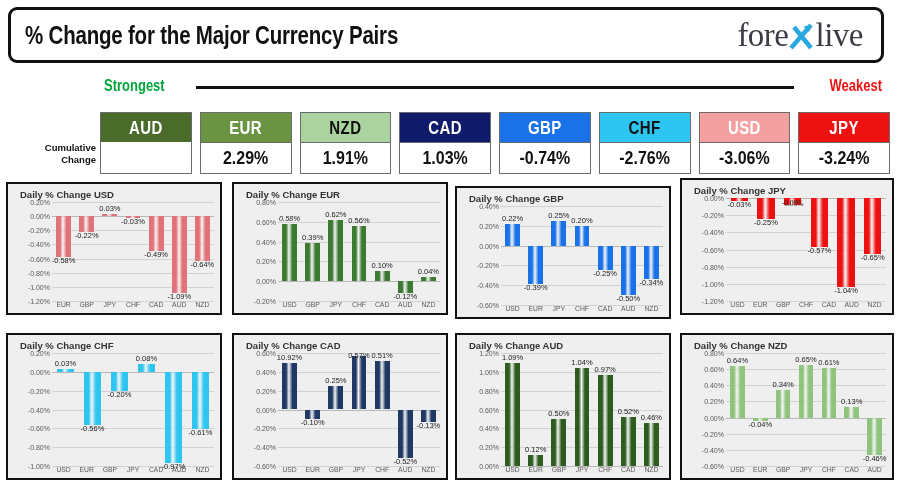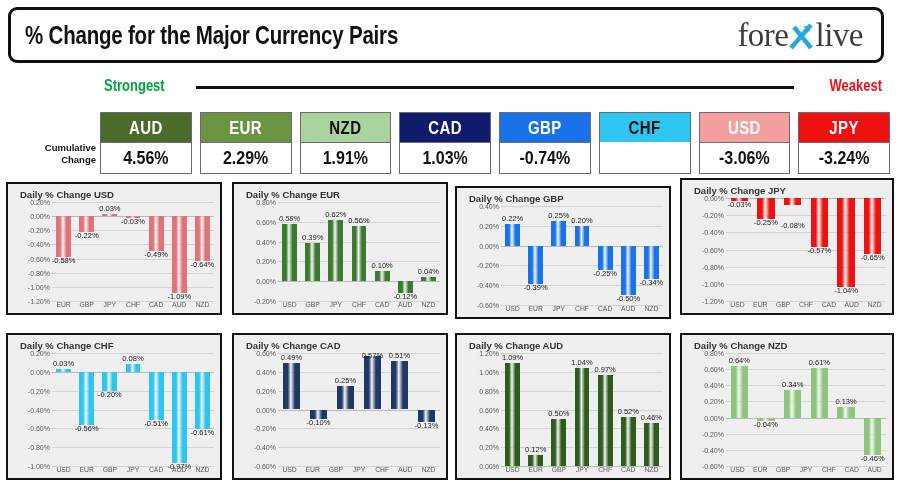--- a/index.html
+++ b/index.html
@@ -123,23 +123,20 @@
 <div class="cum-label">
   <div>Cumulative</div>
   <div>Change</div>
 </div>
 
 <div class="cards" id="cards">
     <div class="card">
       <div class="card-code" style="background: rgb(74, 107, 42); color: rgb(255, 255, 255);">
         <span>AUD</span>
       </div>
-      <div class="card-val">
-        <span>4.56%</span>
-      </div>
     </div>
     <div class="card">
       <div class="card-code" style="background: rgb(106, 148, 66); color: rgb(255, 255, 255);">
         <span>EUR</span>
       </div>
       <div class="card-val">
         <span>2.29%</span>
       </div>
     </div>
     <div class="card">
@@ -162,20 +159,23 @@
       <div class="card-code" style="background: rgb(26, 114, 232); color: rgb(255, 255, 255);">
         <span>GBP</span>
       </div>
       <div class="card-val">
         <span>-0.74%</span>
       </div>
     </div>
     <div class="card">
       <div class="card-code" style="background: rgb(46, 198, 240); color: rgb(17, 17, 17);">
         <span>CHF</span>
+      </div>
+      <div class="card-val">
+        <span>-2.76%</span>
       </div>
     </div>
     <div class="card">
       <div class="card-code" style="background: rgb(245, 160, 160); color: rgb(255, 255, 255);">
         <span>USD</span>
       </div>
       <div class="card-val">
         <span>-3.06%</span>
       </div>
     </div>
@@ -398,21 +398,21 @@
             <div class="barslot">
               <div class="bar" style="top: 0px; height: 2.575px; background: linear-gradient(to right, rgb(238, 17, 17), rgb(238, 17, 17) 28%, rgba(255, 255, 255, 0.45) 46%, rgb(238, 17, 17) 70%, rgb(238, 17, 17));"></div>
               <div class="vlabel" style="top: 1.575px;">-0.03%</div>
             </div>
             <div class="barslot">
               <div class="bar" style="top: 0px; height: 21.4583px; background: linear-gradient(to right, rgb(238, 17, 17), rgb(238, 17, 17) 28%, rgba(255, 255, 255, 0.45) 46%, rgb(238, 17, 17) 70%, rgb(238, 17, 17));"></div>
               <div class="vlabel" style="top: 20.4583px;">-0.25%</div>
             </div>
             <div class="barslot">
               <div class="bar" style="top: 0px; height: 6.86667px; background: linear-gradient(to right, rgb(238, 17, 17), rgb(238, 17, 17) 28%, rgba(255, 255, 255, 0.45) 46%, rgb(238, 17, 17) 70%, rgb(238, 17, 17));"></div>
-              <div class="vlabel" style="top: 23px;">-0.08%</div>
+              <div class="vlabel" style="top: 1px; font-family: Liberation Serif, serif;">-0.08%</div>
             </div>
             <div class="barslot">
               <div class="bar" style="top: 0px; height: 48.925px; background: linear-gradient(to right, rgb(238, 17, 17), rgb(238, 17, 17) 28%, rgba(255, 255, 255, 0.45) 46%, rgb(238, 17, 17) 70%, rgb(238, 17, 17));"></div>
               <div class="vlabel" style="top: 47.925px;">-0.57%</div>
             </div>
             <div class="barslot">
               <div class="bar" style="top: 0px; height: 89.2667px; background: linear-gradient(to right, rgb(238, 17, 17), rgb(238, 17, 17) 28%, rgba(255, 255, 255, 0.45) 46%, rgb(238, 17, 17) 70%, rgb(238, 17, 17));"></div>
               <div class="vlabel" style="top: 88.2667px;">-1.04%</div>
             </div>
             <div class="barslot">
@@ -463,24 +463,20 @@
             </div>
             <div class="barslot">
               <div class="bar" style="top: 18.8333px; height: 18.8333px; background: linear-gradient(to right, rgb(46, 198, 240), rgb(46, 198, 240) 28%, rgba(255, 255, 255, 0.45) 46%, rgb(46, 198, 240) 70%, rgb(46, 198, 240));"></div>
               <div class="vlabel" style="top: 36.6667px;">-0.20%</div>
             </div>
             <div class="barslot">
               <div class="bar" style="top: 11.3px; height: 7.53333px; background: linear-gradient(to right, rgb(46, 198, 240), rgb(46, 198, 240) 28%, rgba(255, 255, 255, 0.45) 46%, rgb(46, 198, 240) 70%, rgb(46, 198, 240));"></div>
               <div class="vlabel" style="top: 1.3px;">0.08%</div>
             </div>
             <div class="barslot">
-              <div class="bar" style="top: 18.8333px; height: 48.025px; background: linear-gradient(to right, rgb(46, 198, 240), rgb(46, 198, 240) 28%, rgba(255, 255, 255, 0.45) 46%, rgb(46, 198, 240) 70%, rgb(46, 198, 240));"></div>
-              <div class="vlabel" style="top: 65.8583px;">-0.51%</div>
-            </div>
-            <div class="barslot">
               <div class="bar" style="top: 18.8333px; height: 91.3417px; background: linear-gradient(to right, rgb(46, 198, 240), rgb(46, 198, 240) 28%, rgba(255, 255, 255, 0.45) 46%, rgb(46, 198, 240) 70%, rgb(46, 198, 240));"></div>
               <div class="vlabel" style="top: 109.175px;">-0.97%</div>
             </div>
             <div class="barslot">
               <div class="bar" style="top: 18.8333px; height: 57.4417px; background: linear-gradient(to right, rgb(46, 198, 240), rgb(46, 198, 240) 28%, rgba(255, 255, 255, 0.45) 46%, rgb(46, 198, 240) 70%, rgb(46, 198, 240));"></div>
               <div class="vlabel" style="top: 75.275px;">-0.61%</div>
             </div>
           </div>
         </div>
         <div class="xlabels">
@@ -510,37 +506,41 @@
           <div class="gridline" style="top: 0px;"></div>
           <div class="gridline" style="top: 18.8333px;"></div>
           <div class="gridline" style="top: 37.6667px;"></div>
           <div class="zeroline" style="top: 56.5px;"></div>
           <div class="gridline" style="top: 75.3333px;"></div>
           <div class="gridline" style="top: 94.1667px;"></div>
           <div class="gridline" style="top: 113px;"></div>
           <div class="bars">
             <div class="barslot">
               <div class="bar" style="top: 10.3583px; height: 46.1417px; background: linear-gradient(to right, rgb(31, 56, 100), rgb(31, 56, 100) 28%, rgba(255, 255, 255, 0.45) 46%, rgb(31, 56, 100) 70%, rgb(31, 56, 100));"></div>
-              <div class="vlabel" style="top: 0.358333px;">0.49%</div>
+              <div class="vlabel" style="top: 0.358333px;">10.92%</div>
             </div>
             <div class="barslot">
               <div class="bar" style="top: 56.5px; height: 9.41667px; background: linear-gradient(to right, rgb(31, 56, 100), rgb(31, 56, 100) 28%, rgba(255, 255, 255, 0.45) 46%, rgb(31, 56, 100) 70%, rgb(31, 56, 100));"></div>
               <div class="vlabel" style="top: 64.9167px;">-0.10%</div>
             </div>
             <div class="barslot">
               <div class="bar" style="top: 32.9583px; height: 23.5417px; background: linear-gradient(to right, rgb(31, 56, 100), rgb(31, 56, 100) 28%, rgba(255, 255, 255, 0.45) 46%, rgb(31, 56, 100) 70%, rgb(31, 56, 100));"></div>
               <div class="vlabel" style="top: 22.9583px;">0.25%</div>
             </div>
             <div class="barslot">
               <div class="bar" style="top: 2.825px; height: 53.675px; background: linear-gradient(to right, rgb(31, 56, 100), rgb(31, 56, 100) 28%, rgba(255, 255, 255, 0.45) 46%, rgb(31, 56, 100) 70%, rgb(31, 56, 100));"></div>
               <div class="vlabel" style="top: -2px;">0.57%</div>
             </div>
             <div class="barslot">
               <div class="bar" style="top: 8.475px; height: 48.025px; background: linear-gradient(to right, rgb(31, 56, 100), rgb(31, 56, 100) 28%, rgba(255, 255, 255, 0.45) 46%, rgb(31, 56, 100) 70%, rgb(31, 56, 100));"></div>
               <div class="vlabel" style="top: -1.525px;">0.51%</div>
+            </div>
+            <div class="barslot">
+              <div class="bar" style="top: 56.5px; height: 48.9667px; background: linear-gradient(to right, rgb(31, 56, 100), rgb(31, 56, 100) 28%, rgba(255, 255, 255, 0.45) 46%, rgb(31, 56, 100) 70%, rgb(31, 56, 100));"></div>
+              <div class="vlabel" style="top: 104.467px;">-0.52%</div>
             </div>
             <div class="barslot">
               <div class="bar" style="top: 56.5px; height: 12.2417px; background: linear-gradient(to right, rgb(31, 56, 100), rgb(31, 56, 100) 28%, rgba(255, 255, 255, 0.45) 46%, rgb(31, 56, 100) 70%, rgb(31, 56, 100));"></div>
               <div class="vlabel" style="top: 67.7417px;">-0.13%</div>
             </div>
           </div>
         </div>
         <div class="xlabels">
           <div class="xlab">USD</div>
           <div class="xlab">EUR</div>
@@ -643,20 +643,24 @@
             </div>
             <div class="barslot">
               <div class="bar" style="top: 64.5714px; height: 3.22857px; background: linear-gradient(to right, rgb(143, 196, 124), rgb(143, 196, 124) 28%, rgba(255, 255, 255, 0.45) 46%, rgb(143, 196, 124) 70%, rgb(143, 196, 124));"></div>
               <div class="vlabel" style="top: 66.8px;">-0.04%</div>
             </div>
             <div class="barslot">
               <div class="bar" style="top: 37.1286px; height: 27.4429px; background: linear-gradient(to right, rgb(143, 196, 124), rgb(143, 196, 124) 28%, rgba(255, 255, 255, 0.45) 46%, rgb(143, 196, 124) 70%, rgb(143, 196, 124));"></div>
               <div class="vlabel" style="top: 27.1286px;">0.34%</div>
             </div>
             <div class="barslot">
+              <div class="bar" style="top: 12.1071px; height: 52.4643px; background: linear-gradient(to right, rgb(143, 196, 124), rgb(143, 196, 124) 28%, rgba(255, 255, 255, 0.45) 46%, rgb(143, 196, 124) 70%, rgb(143, 196, 124));"></div>
+              <div class="vlabel" style="top: 2.10714px;">0.65%</div>
+            </div>
+            <div class="barslot">
               <div class="bar" style="top: 15.3357px; height: 49.2357px; background: linear-gradient(to right, rgb(143, 196, 124), rgb(143, 196, 124) 28%, rgba(255, 255, 255, 0.45) 46%, rgb(143, 196, 124) 70%, rgb(143, 196, 124));"></div>
               <div class="vlabel" style="top: 5.33571px;">0.61%</div>
             </div>
             <div class="barslot">
               <div class="bar" style="top: 54.0786px; height: 10.4929px; background: linear-gradient(to right, rgb(143, 196, 124), rgb(143, 196, 124) 28%, rgba(255, 255, 255, 0.45) 46%, rgb(143, 196, 124) 70%, rgb(143, 196, 124));"></div>
               <div class="vlabel" style="top: 44.0786px;">0.13%</div>
             </div>
             <div class="barslot">
               <div class="bar" style="top: 64.5714px; height: 37.1286px; background: linear-gradient(to right, rgb(143, 196, 124), rgb(143, 196, 124) 28%, rgba(255, 255, 255, 0.45) 46%, rgb(143, 196, 124) 70%, rgb(143, 196, 124));"></div>
               <div class="vlabel" style="top: 100.7px;">-0.46%</div>

